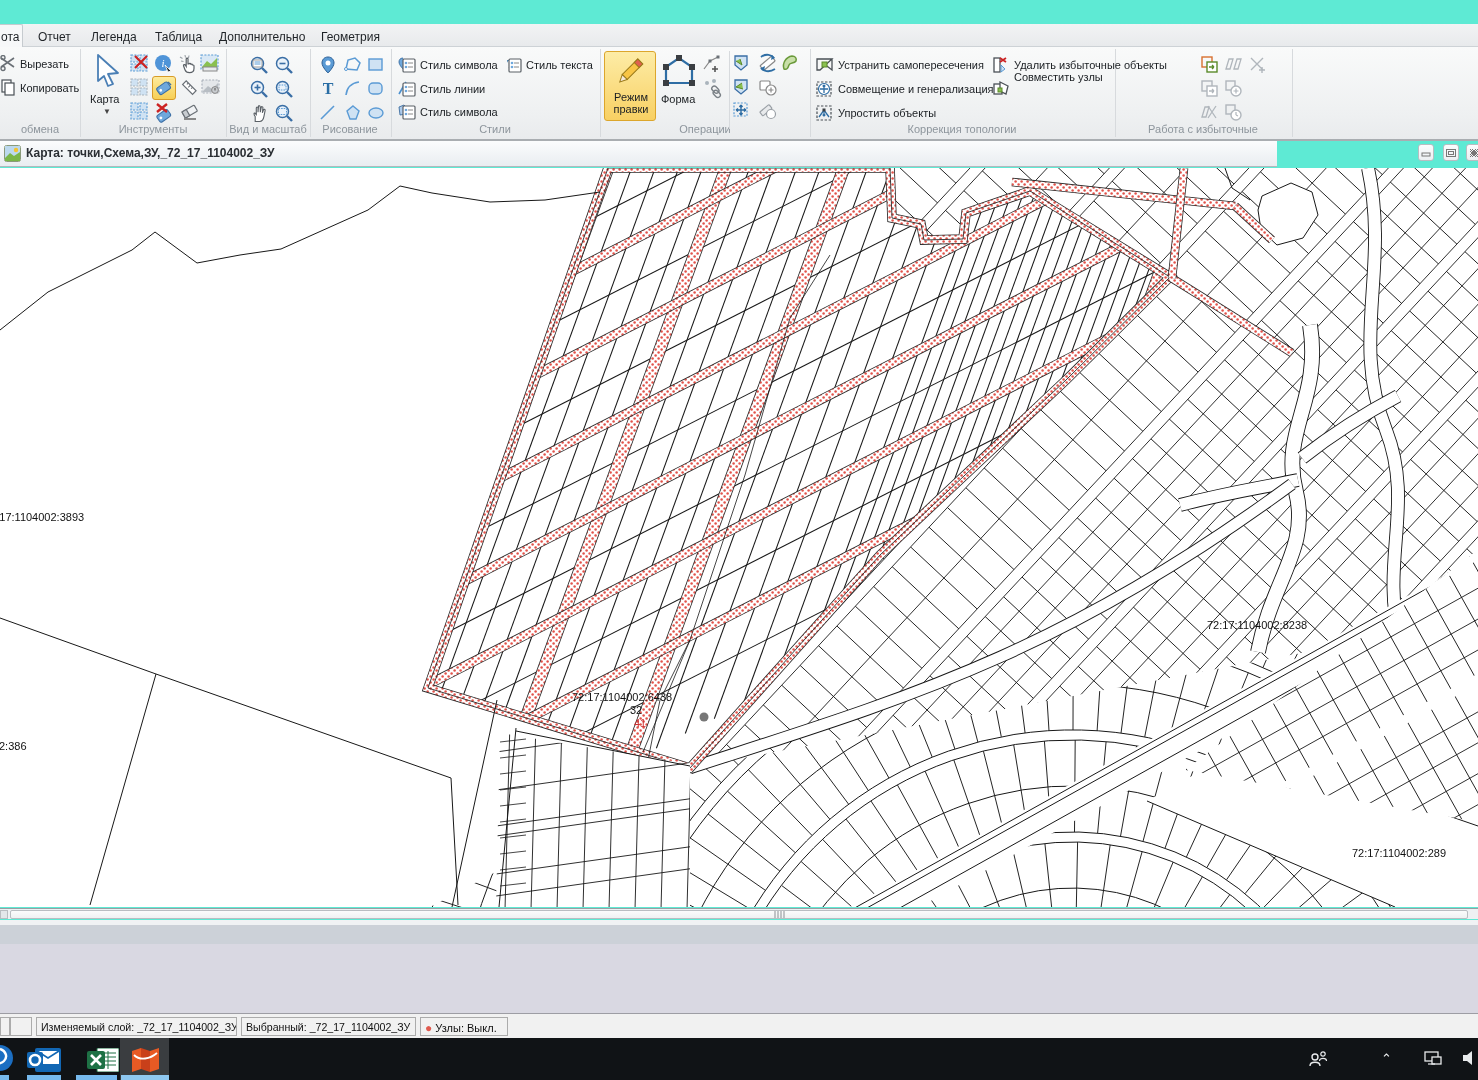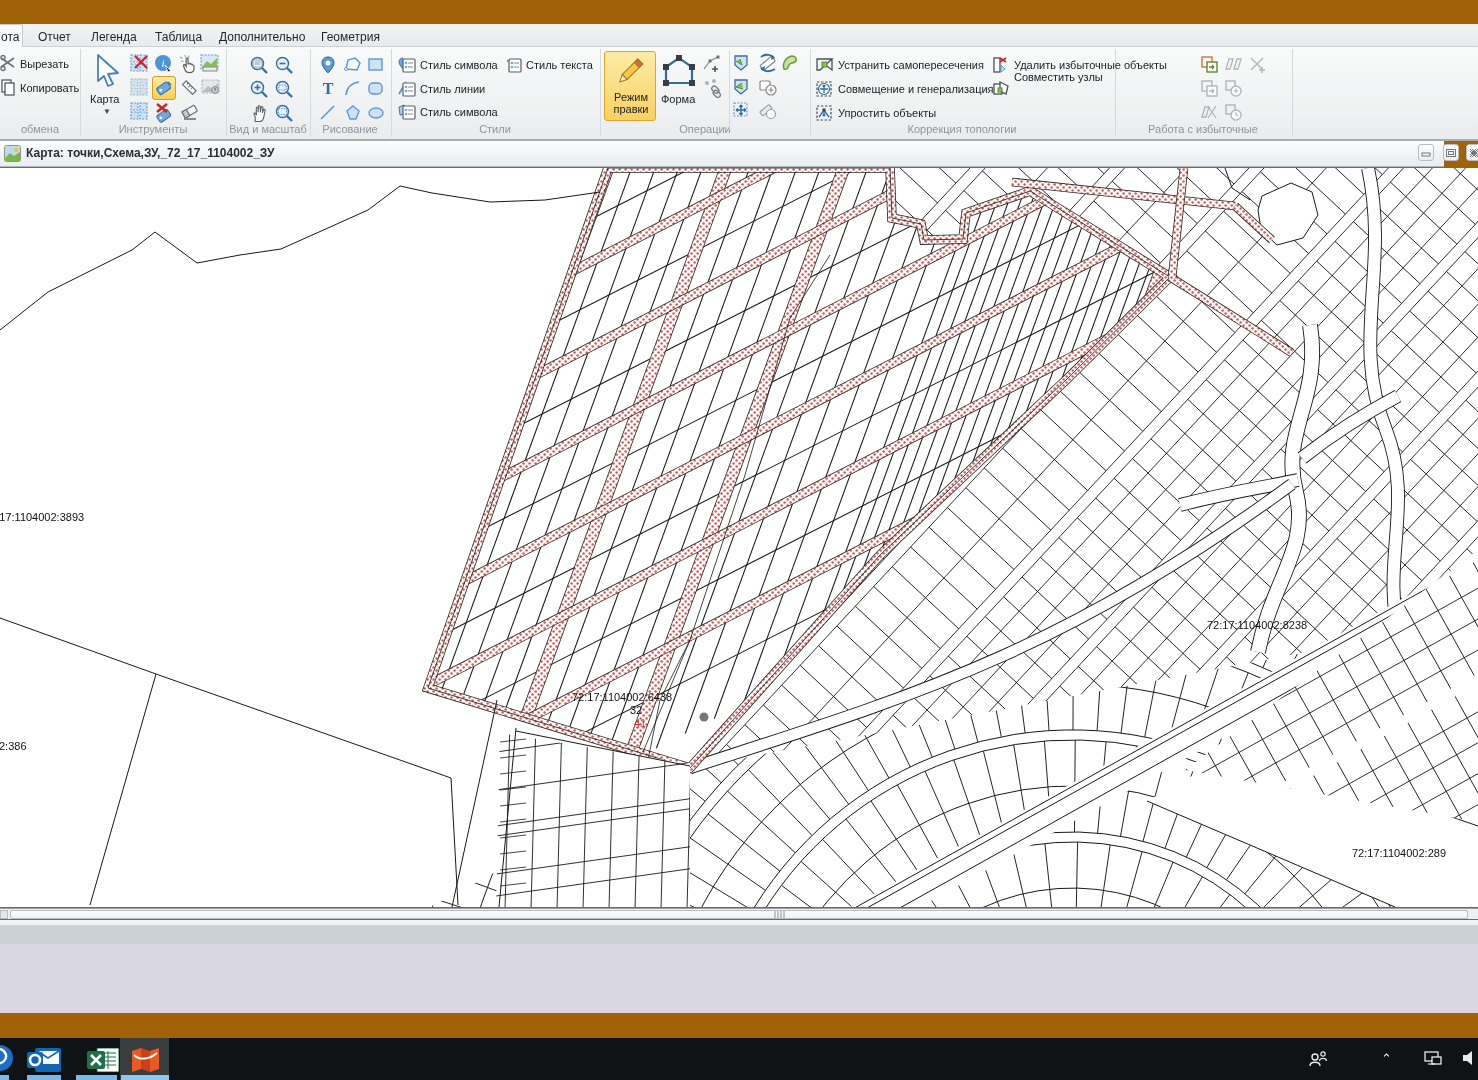--- a/index.html
+++ b/index.html
@@ -1,25 +1,25 @@
 <!DOCTYPE html>
 <html><head><meta charset="utf-8"><style>
 *{margin:0;padding:0;box-sizing:border-box}
 html,body{width:1478px;height:1080px;overflow:hidden;font-family:"Liberation Sans",sans-serif}
-#app{position:relative;width:1478px;height:1080px;background:#a16207}
+#app{position:relative;width:1478px;height:1080px;background:#5eead4}
 .abs{position:absolute}
 #tabrow{left:0;top:24px;width:1478px;height:23px;background:linear-gradient(#f2f3f4,#e8eaec);border-bottom:1px solid #cdd2d6}
 .tab{position:absolute;top:3px;font-size:12px;color:#1e2226;padding:3px 10px}
 #activetab{position:absolute;left:-30px;top:0px;width:53px;height:24px;background:#f7f8f9;border:1px solid #c6cbcf;border-bottom:none;border-radius:2px 2px 0 0}
 #ribbon{left:0;top:47px;width:1478px;height:92px;background:linear-gradient(#f9fafa,#eef0f1 75%,#e9ebed)}
 .gsep{position:absolute;top:2px;width:1px;height:88px;background:#d7dadd}
 .gcap{position:absolute;top:76px;font-size:11px;color:#8d959c;width:200px;text-align:center}
 .btxt{position:absolute;font-size:11px;color:#1a1e22;white-space:nowrap}
 #ribline{left:0;top:139px;width:1478px;height:2px;background:#a9adb1}
-#maptitle{left:0;top:141px;width:1444px;height:26px;background:linear-gradient(#fbfcfd,#e9edf1);border-bottom:1px solid #b3b8bd}
+#maptitle{left:0;top:141px;width:1277px;height:26px;background:linear-gradient(#fbfcfd,#e9edf1);border-bottom:1px solid #b3b8bd}
 #maptitle .t{position:absolute;left:26px;top:5px;font-size:12px;font-weight:bold;color:#2a2e33}
 .wbtn{position:absolute;top:3px;width:16px;height:17px;border:1px solid #b9bdc1;border-radius:3px;background:linear-gradient(#fcfdfe,#eceff2);color:#555;font-size:9px;text-align:center;line-height:15px}
 #map{left:0;top:168px;width:1478px;height:739px;background:#fff}
 #hscroll{left:0;top:908px;width:1478px;height:11px;background:#eef1f3;border-top:1px solid #999ea3}
 #hthumb{position:absolute;left:10px;top:1px;width:1458px;height:9px;background:linear-gradient(#fbfcfc,#eff1f2);border:1px solid #b9bdc1;border-radius:2px}
 #band1{left:0;top:920px;width:1478px;height:5px;background:#f0f2f4}
 #band2{left:0;top:925px;width:1478px;height:19px;background:#ccd1d8}
 #panel{left:0;top:944px;width:1478px;height:69px;background:#d9d8e2}
 #statusbar{left:0;top:1013px;width:1478px;height:25px;background:#f1f1f1;border-top:1px solid #9d9da4}
 .scell{position:absolute;top:3px;height:19px;border:1px solid #ababab;background:#f1f1f1;font-size:11px;color:#111;padding:3px 4px;white-space:nowrap;overflow:hidden}
@@ -1259,20 +1259,27 @@
           <line x1="4" y1="0" x2="4" y2="7"></line>
           <line x1="7" y1="0" x2="7" y2="7"></line>
           <line x1="10" y1="0" x2="10" y2="7"></line>
         </g>
       </svg>
 </div>
 <div class="abs" id="band1"></div>
 <div class="abs" id="band2"></div>
 <div class="abs" id="panel"></div>
 
+<div class="abs" id="statusbar">
+  <div class="scell" style="left:0px;width:8px"></div>
+  <div class="scell" style="left:10px;width:22px"></div>
+  <div class="scell" style="left:36px;width:201px;font-size:10.6px">Изменяемый слой: _72_17_1104002_ЗУ</div>
+  <div class="scell" style="left:241px;width:175px;font-size:10.6px">Выбранный: _72_17_1104002_ЗУ</div>
+  <div class="scell" style="left:420px;width:88px"><span style="color:#e05a4e;font-size:12px">●</span> Узлы: Выкл.</div>
+</div>
 
 <div class="abs" id="taskbar">
 <svg class="abs" style="left:-8px;top:5px" width="22" height="30" viewBox="0 0 22 30">
         <circle cx="8" cy="15" r="13" fill="#1b6ec2"></circle>
         <path d="M8 6 C14 8 16 14 12 18 C9 21 4 20 3 24" fill="none" stroke="#fff" stroke-width="2.4"></path>
       </svg>
 <svg class="abs" style="left:27px;top:10px" width="34" height="24" viewBox="0 0 34 24">
         <rect x="8" y="0" width="26" height="24" rx="2" fill="#1267b4"></rect>
         <rect x="10" y="3" width="22" height="13" fill="#fff"></rect>
         <path d="M10 3 L21 10 L32 3" fill="none" stroke="#1267b4" stroke-width="1.6"></path>

